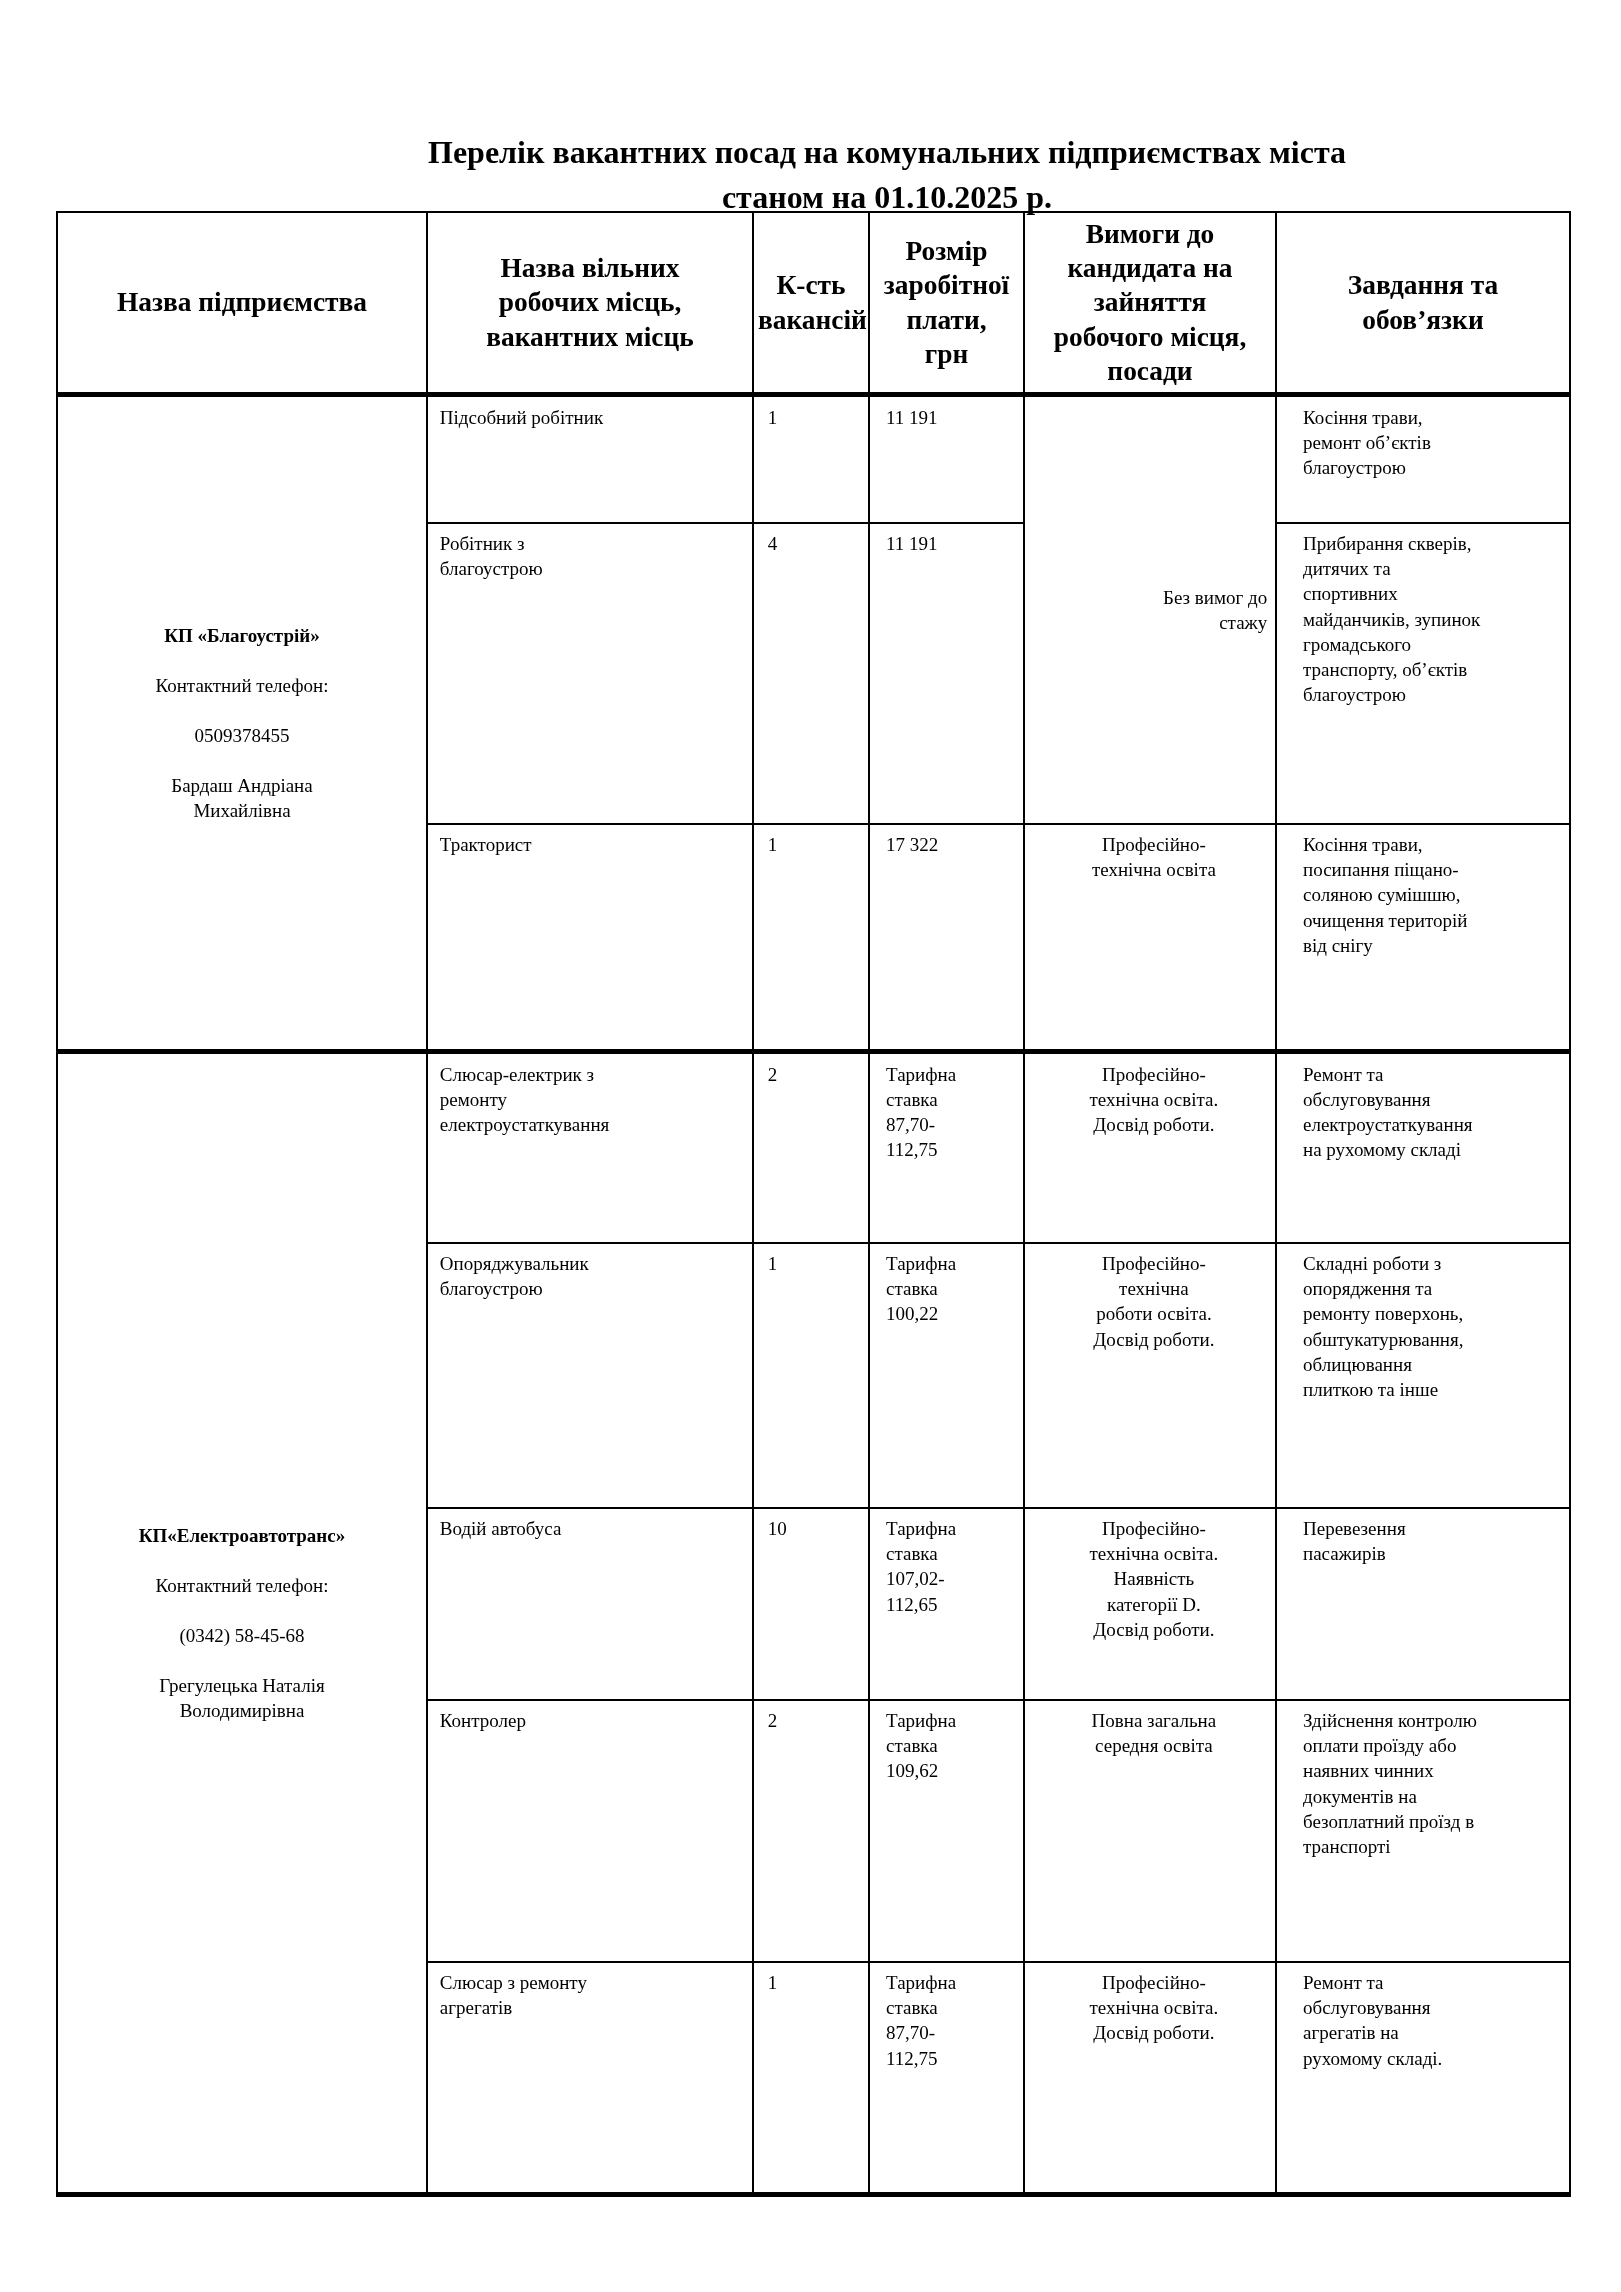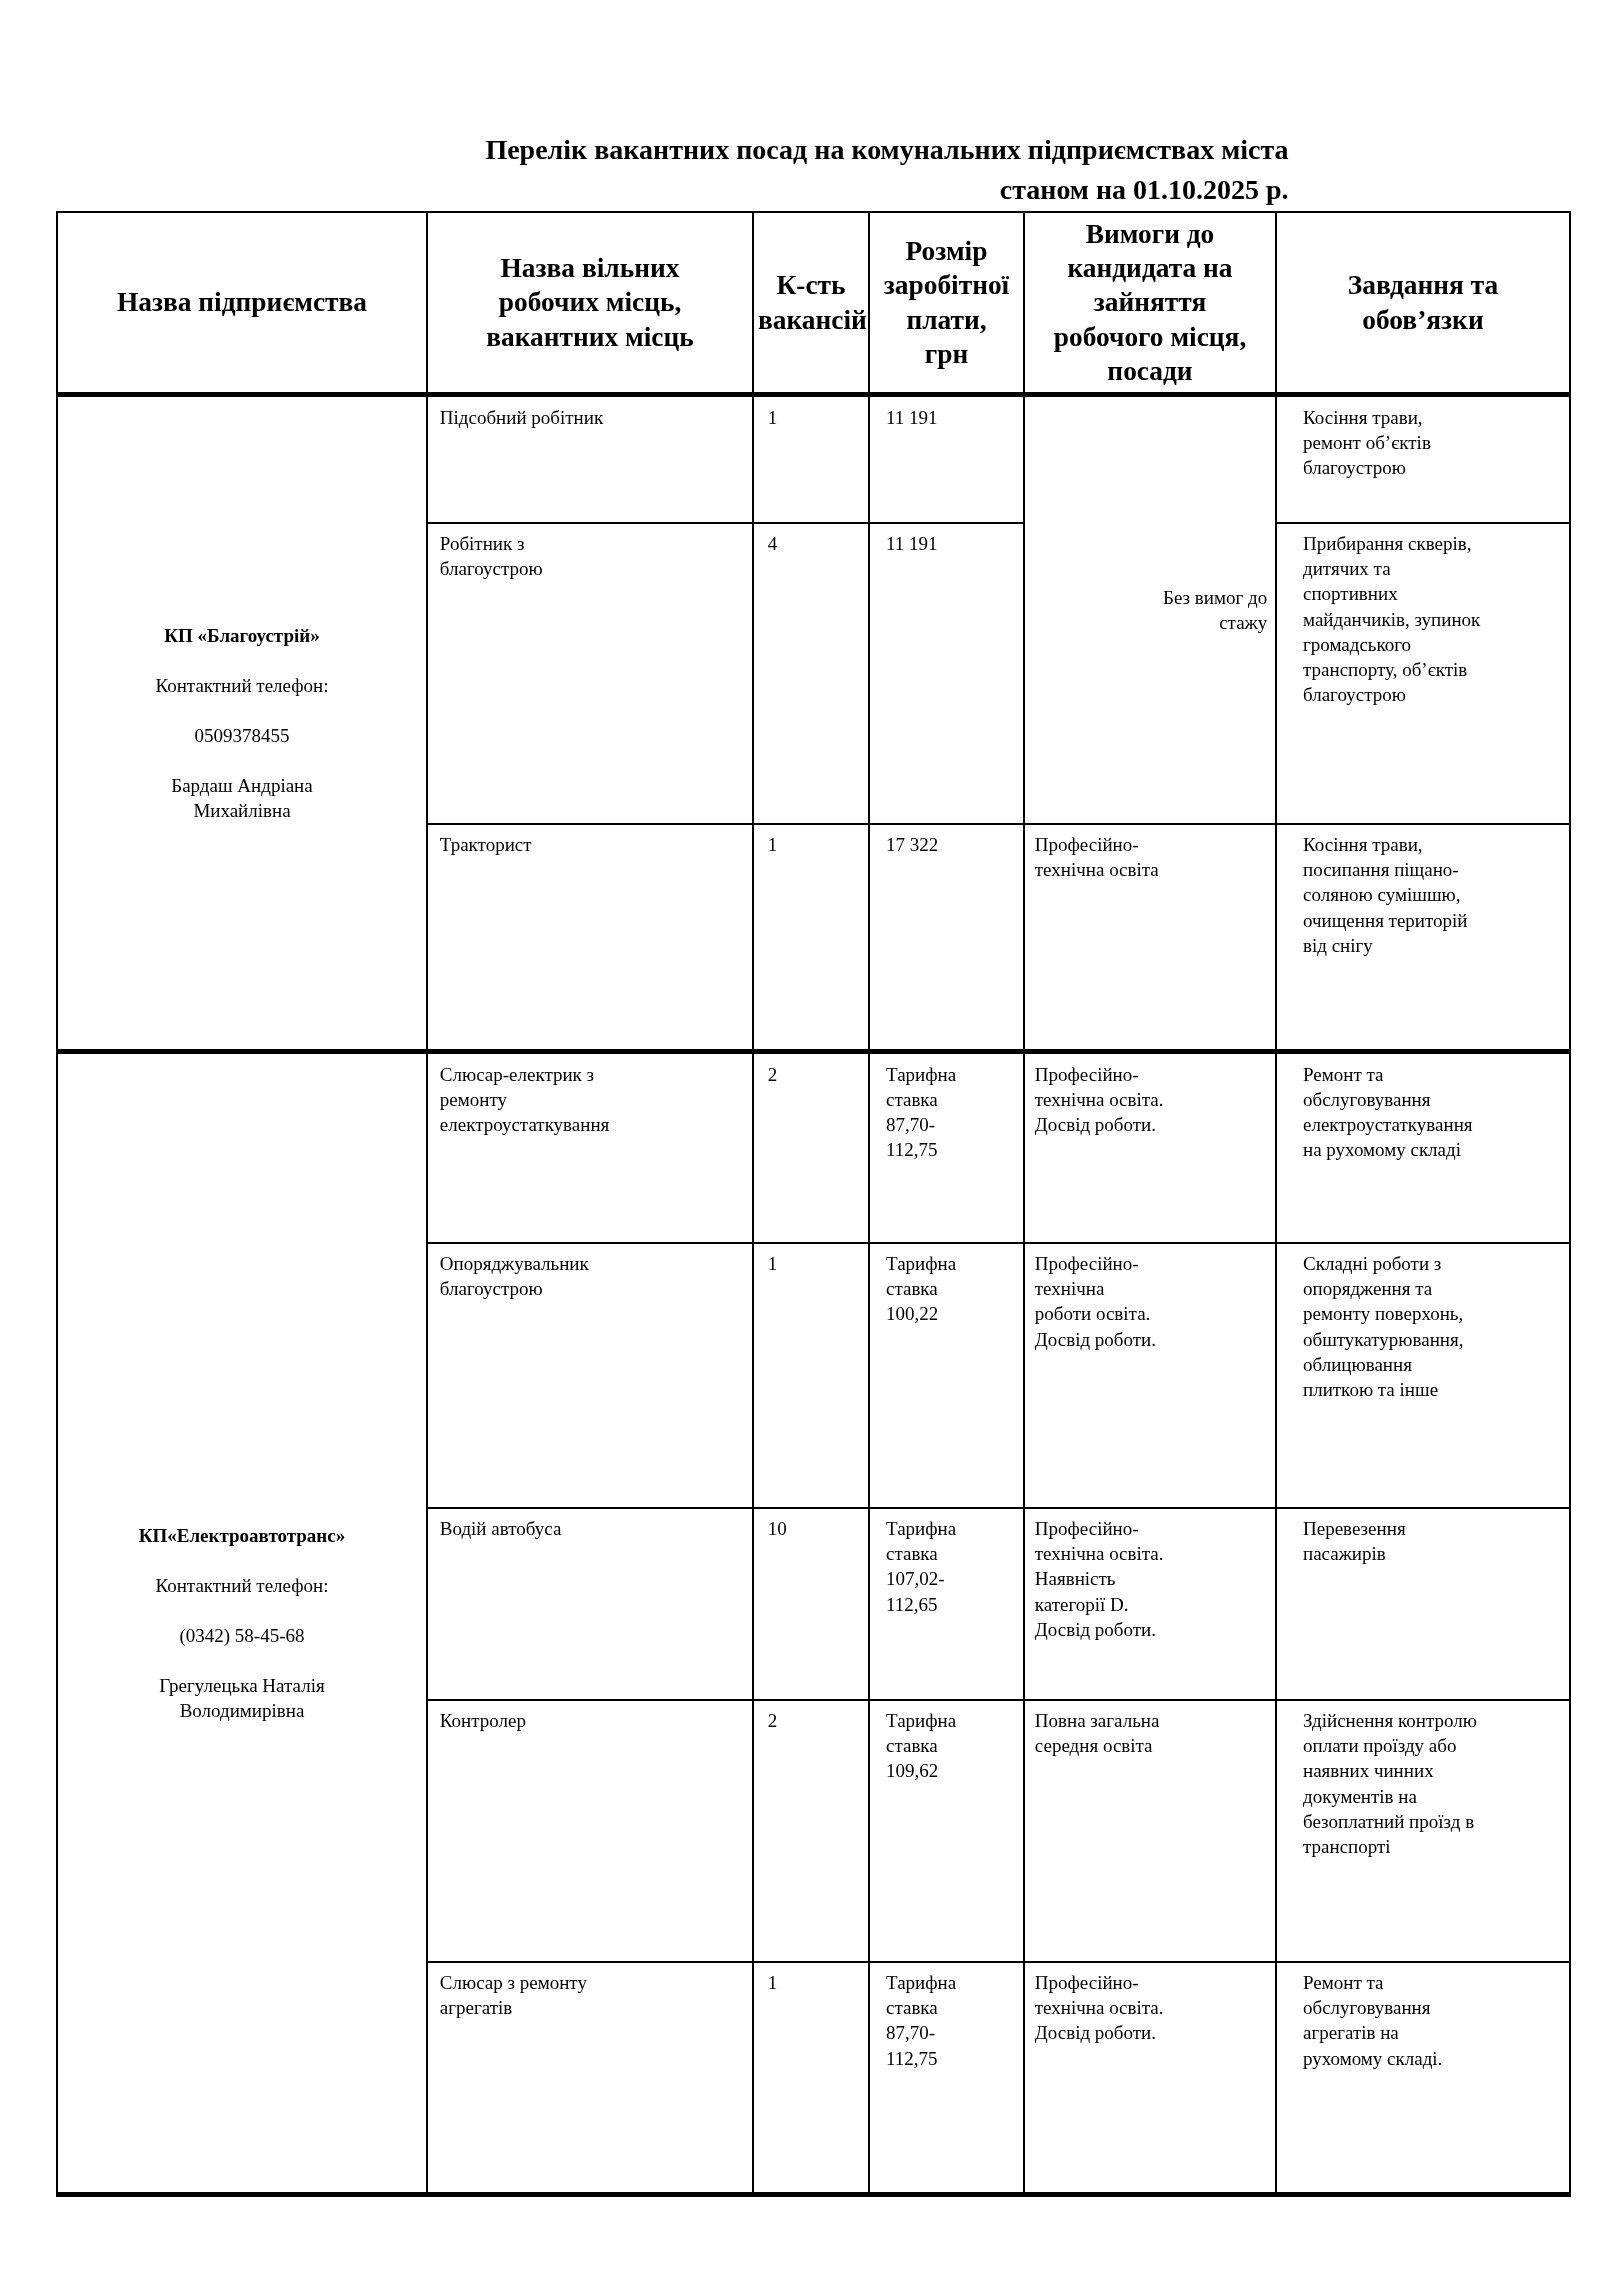--- a/index.html
+++ b/index.html
@@ -11,23 +11,23 @@
     background: #ffffff;
     color: #000;
     font-family: "Liberation Serif", "DejaVu Serif", serif;
     overflow: hidden;
   }
   .doc-title {
     position: absolute;
     top: 130px;
     left: 887px;
     transform: translateX(-50%);
-    text-align: right;
+    text-align: center;
     font-weight: 700;
-    font-size: 28px;
+    font-size: 32px;
     line-height: 1.42;
     white-space: nowrap;
   }
   table.vacancies {
     position: absolute;
     top: 211px;
     left: 56px;
     width: 1512px;
     border-collapse: collapse;
     table-layout: fixed;
@@ -59,21 +59,21 @@
     padding: 5.9px 9.8px;
   }
   td.company-cell .company-name { font-weight: 700; }
   td.req-merged-cell {
     text-align: right;
     vertical-align: middle;
     padding: 5.9px 7.8px;
   }
   td.count-cell  { padding-left: 13.7px; }
   td.salary-cell { padding-left: 16px; padding-right: 3.9px; }
-  td.req-cell    { padding-left: 9.8px; padding-right: 2px; }
+  td.req-cell    { padding-left: 9.8px; padding-right: 2px; text-align: center; }
   td.tasks-cell  { padding-left: 26px; padding-right: 3.9px; }
   .thick-bottom  { border-bottom: 5.9px solid #000 !important; }
 </style>
 </head>
 <body>
 
 <div class="page">
 
   <div class="doc-title">
     <div>Перелік вакантних посад на комунальних підприємствах міста</div>

